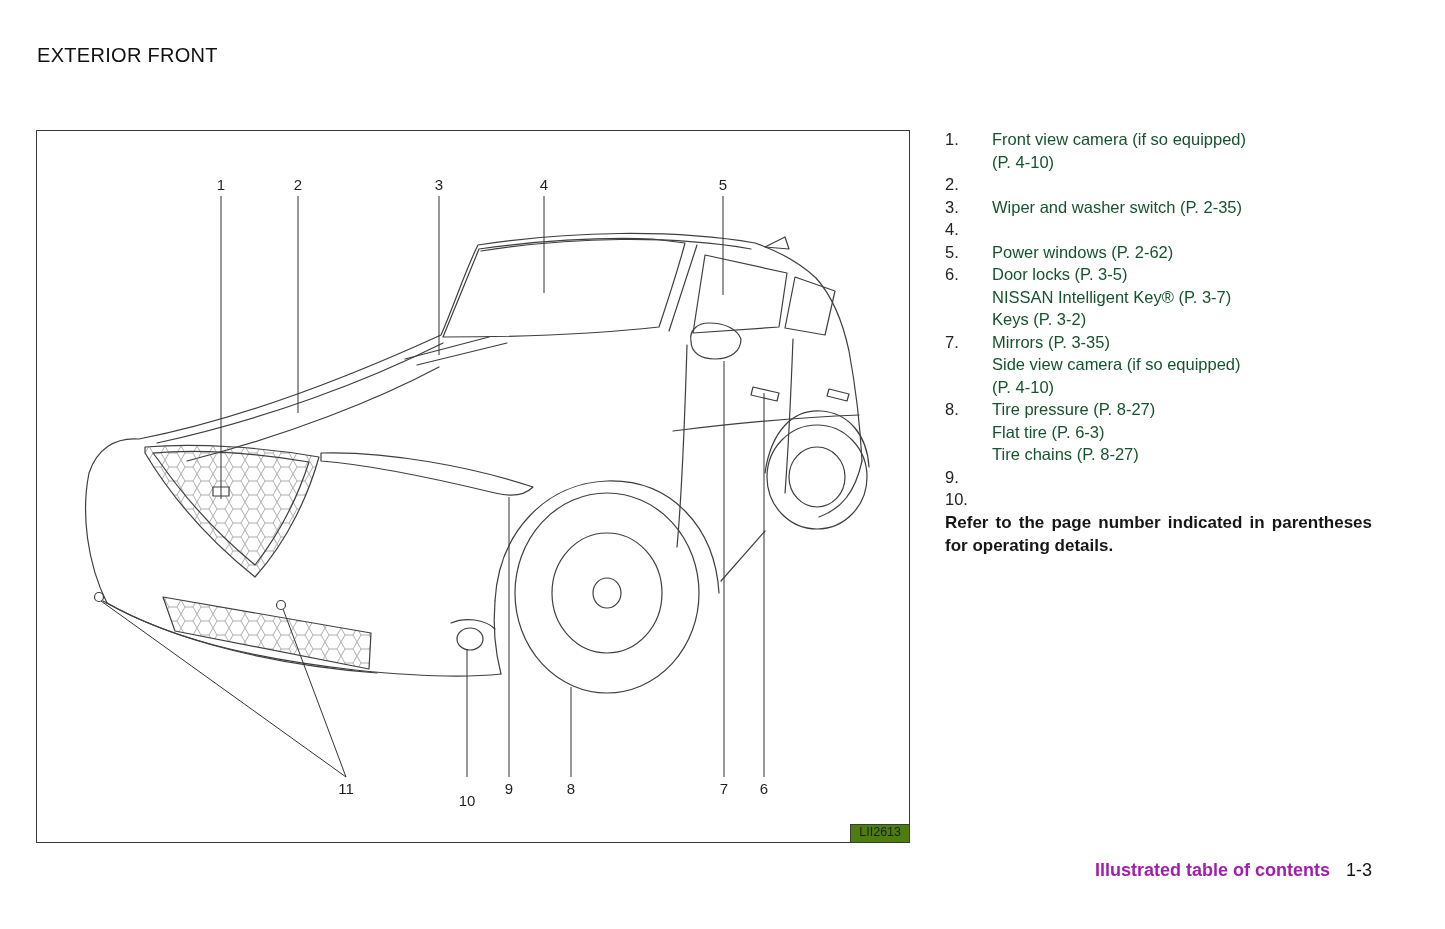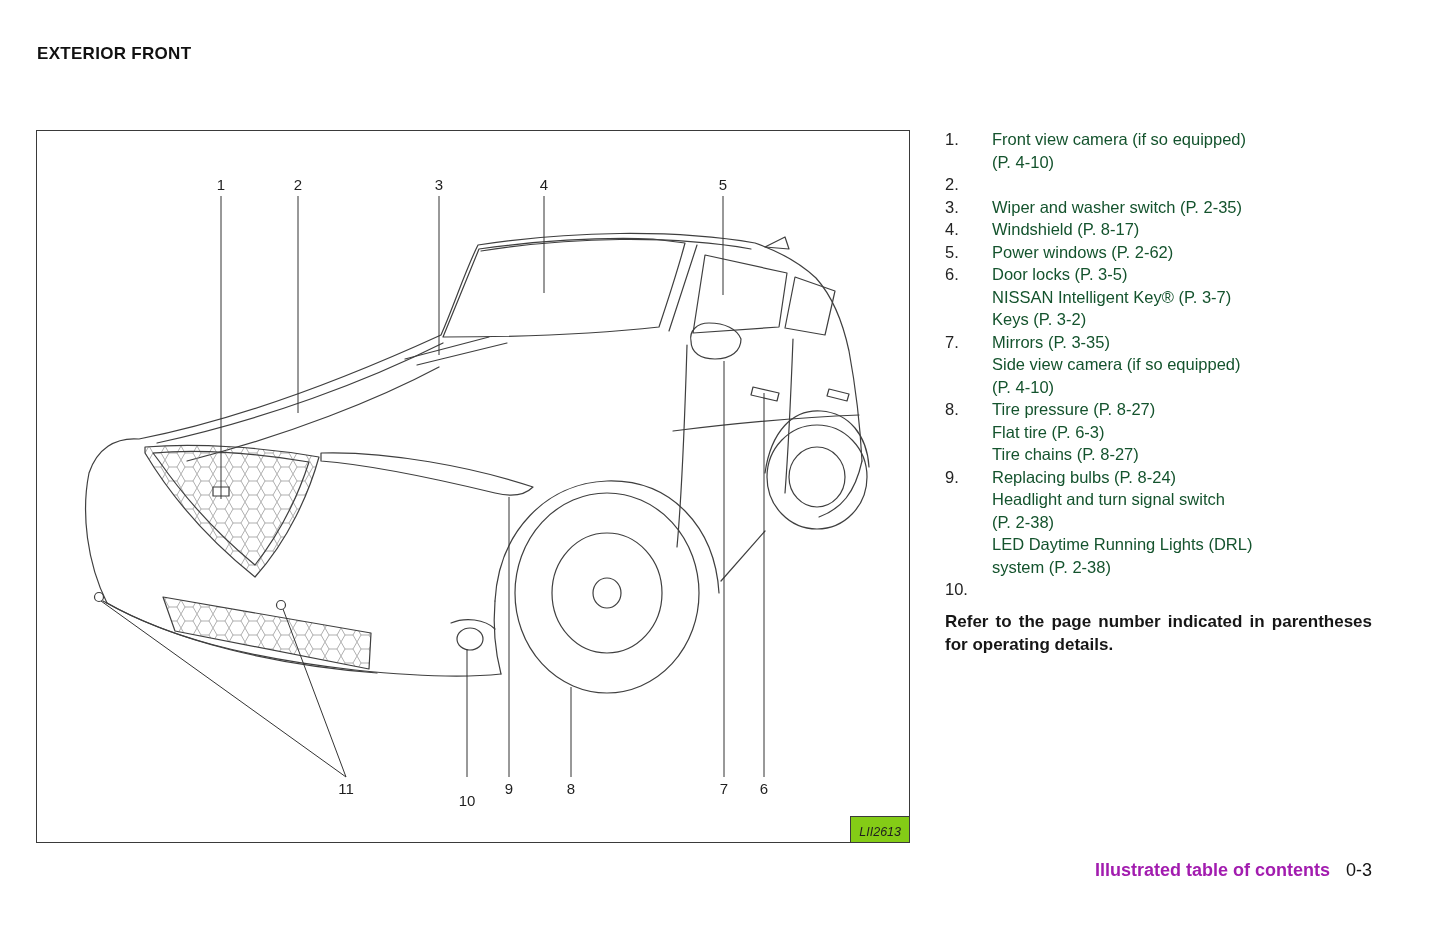--- a/index.html
+++ b/index.html
@@ -2,48 +2,48 @@
 <html><head>
 <meta charset="utf-8">
 <style>
   html,body{margin:0;padding:0;}
   body{
     width:1445px;height:929px;position:relative;background:#ffffff;
     font-family:"Liberation Sans","DejaVu Sans",sans-serif;color:#232323;
     overflow:hidden;
   }
   .page-title{
-    position:absolute;left:37px;top:44px;font-size:17px;font-weight:700;
+    position:absolute;left:37px;top:44px;font-size:20px;font-weight:400;
     color:#111;letter-spacing:.3px;
   }
   .figure{
     position:absolute;left:36px;top:130px;width:872px;height:711px;
     border:1px solid #3a3a3a;background:#fff;
   }
   .figure svg{position:absolute;left:0;top:0;}
   .callout{
     position:absolute;transform:translateX(-50%);font-size:15px;color:#1f1f1f;
     line-height:15px;
   }
   .figure-code{
     position:absolute;right:0;bottom:0;border-top:1px solid #3a3a3a;border-left:1px solid #3a3a3a;
-    padding:8px 8px 3px 8px;font-size:12.5px;color:#1f1f1f;background:#84cc16;font-style:italic;
+    padding:0 8px 3px 8px;font-size:12.5px;color:#1f1f1f;background:#4d7c0f;
   }
   .legend{
     position:absolute;left:945px;top:128px;width:427px;
   }
   .legend-item{display:flex;align-items:flex-start;}
   .legend-item .ln{
     width:47px;flex:0 0 47px;font-size:16.5px;line-height:22.5px;color:#232323;
   }
   .legend-item .lt{
     flex:1;font-size:16.5px;line-height:22.5px;color:#14532d;white-space:pre-line;
   }
   .note{
-    margin-top:9px;font-size:17px;line-height:23px;font-weight:700;color:#161616;
+    font-size:17px;line-height:23px;font-weight:700;color:#161616;
     text-align:justify;text-align-last:left;
   }
   .footer{
     position:absolute;left:945px;top:860px;width:427px;text-align:right;white-space:nowrap;
   }
   .footer .section{font-size:18px;font-weight:700;color:#a21caf;}
   .footer .pagenum{font-size:18px;font-weight:400;color:#141414;margin-left:16px;}
 </style>
 </head>
 <body>
@@ -161,21 +161,20 @@
   </div>
   <div class="legend-item">
     <span class="ln">2.</span>
   </div>
   <div class="legend-item">
     <span class="ln">3.</span>
     <span class="lt">Wiper and washer switch (P. 2-35)</span>
   </div>
   <div class="legend-item">
     <span class="ln">4.</span>
-    <span class="lt">Windshield (P. 8-17)</span>
   </div>
   <div class="legend-item">
     <span class="ln">5.</span>
     <span class="lt">Power windows (P. 2-62)</span>
   </div>
   <div class="legend-item">
     <span class="ln">6.</span>
     <span class="lt">Door locks (P. 3-5)
 NISSAN Intelligent Key® (P. 3-7)
 Keys (P. 3-2)</span>
@@ -187,28 +186,23 @@
 (P. 4-10)</span>
   </div>
   <div class="legend-item">
     <span class="ln">8.</span>
     <span class="lt">Tire pressure (P. 8-27)
 Flat tire (P. 6-3)
 Tire chains (P. 8-27)</span>
   </div>
   <div class="legend-item">
     <span class="ln">9.</span>
-    <span class="lt">Replacing bulbs (P. 8-24)
-Headlight and turn signal switch
-(P. 2-38)
-LED Daytime Running Lights (DRL)
-system (P. 2-38)</span>
   </div>
   <div class="legend-item">
     <span class="ln">10.</span>
   </div>
 
   <div class="note">Refer to the page number indicated in parentheses for operating details.</div>
 </div>
 
 <div class="footer">
-  <span class="section">Illustrated table of contents</span><span class="pagenum">0-3</span>
+  <span class="section">Illustrated table of contents</span><span class="pagenum">1-3</span>
 </div>
 
 </body></html>

